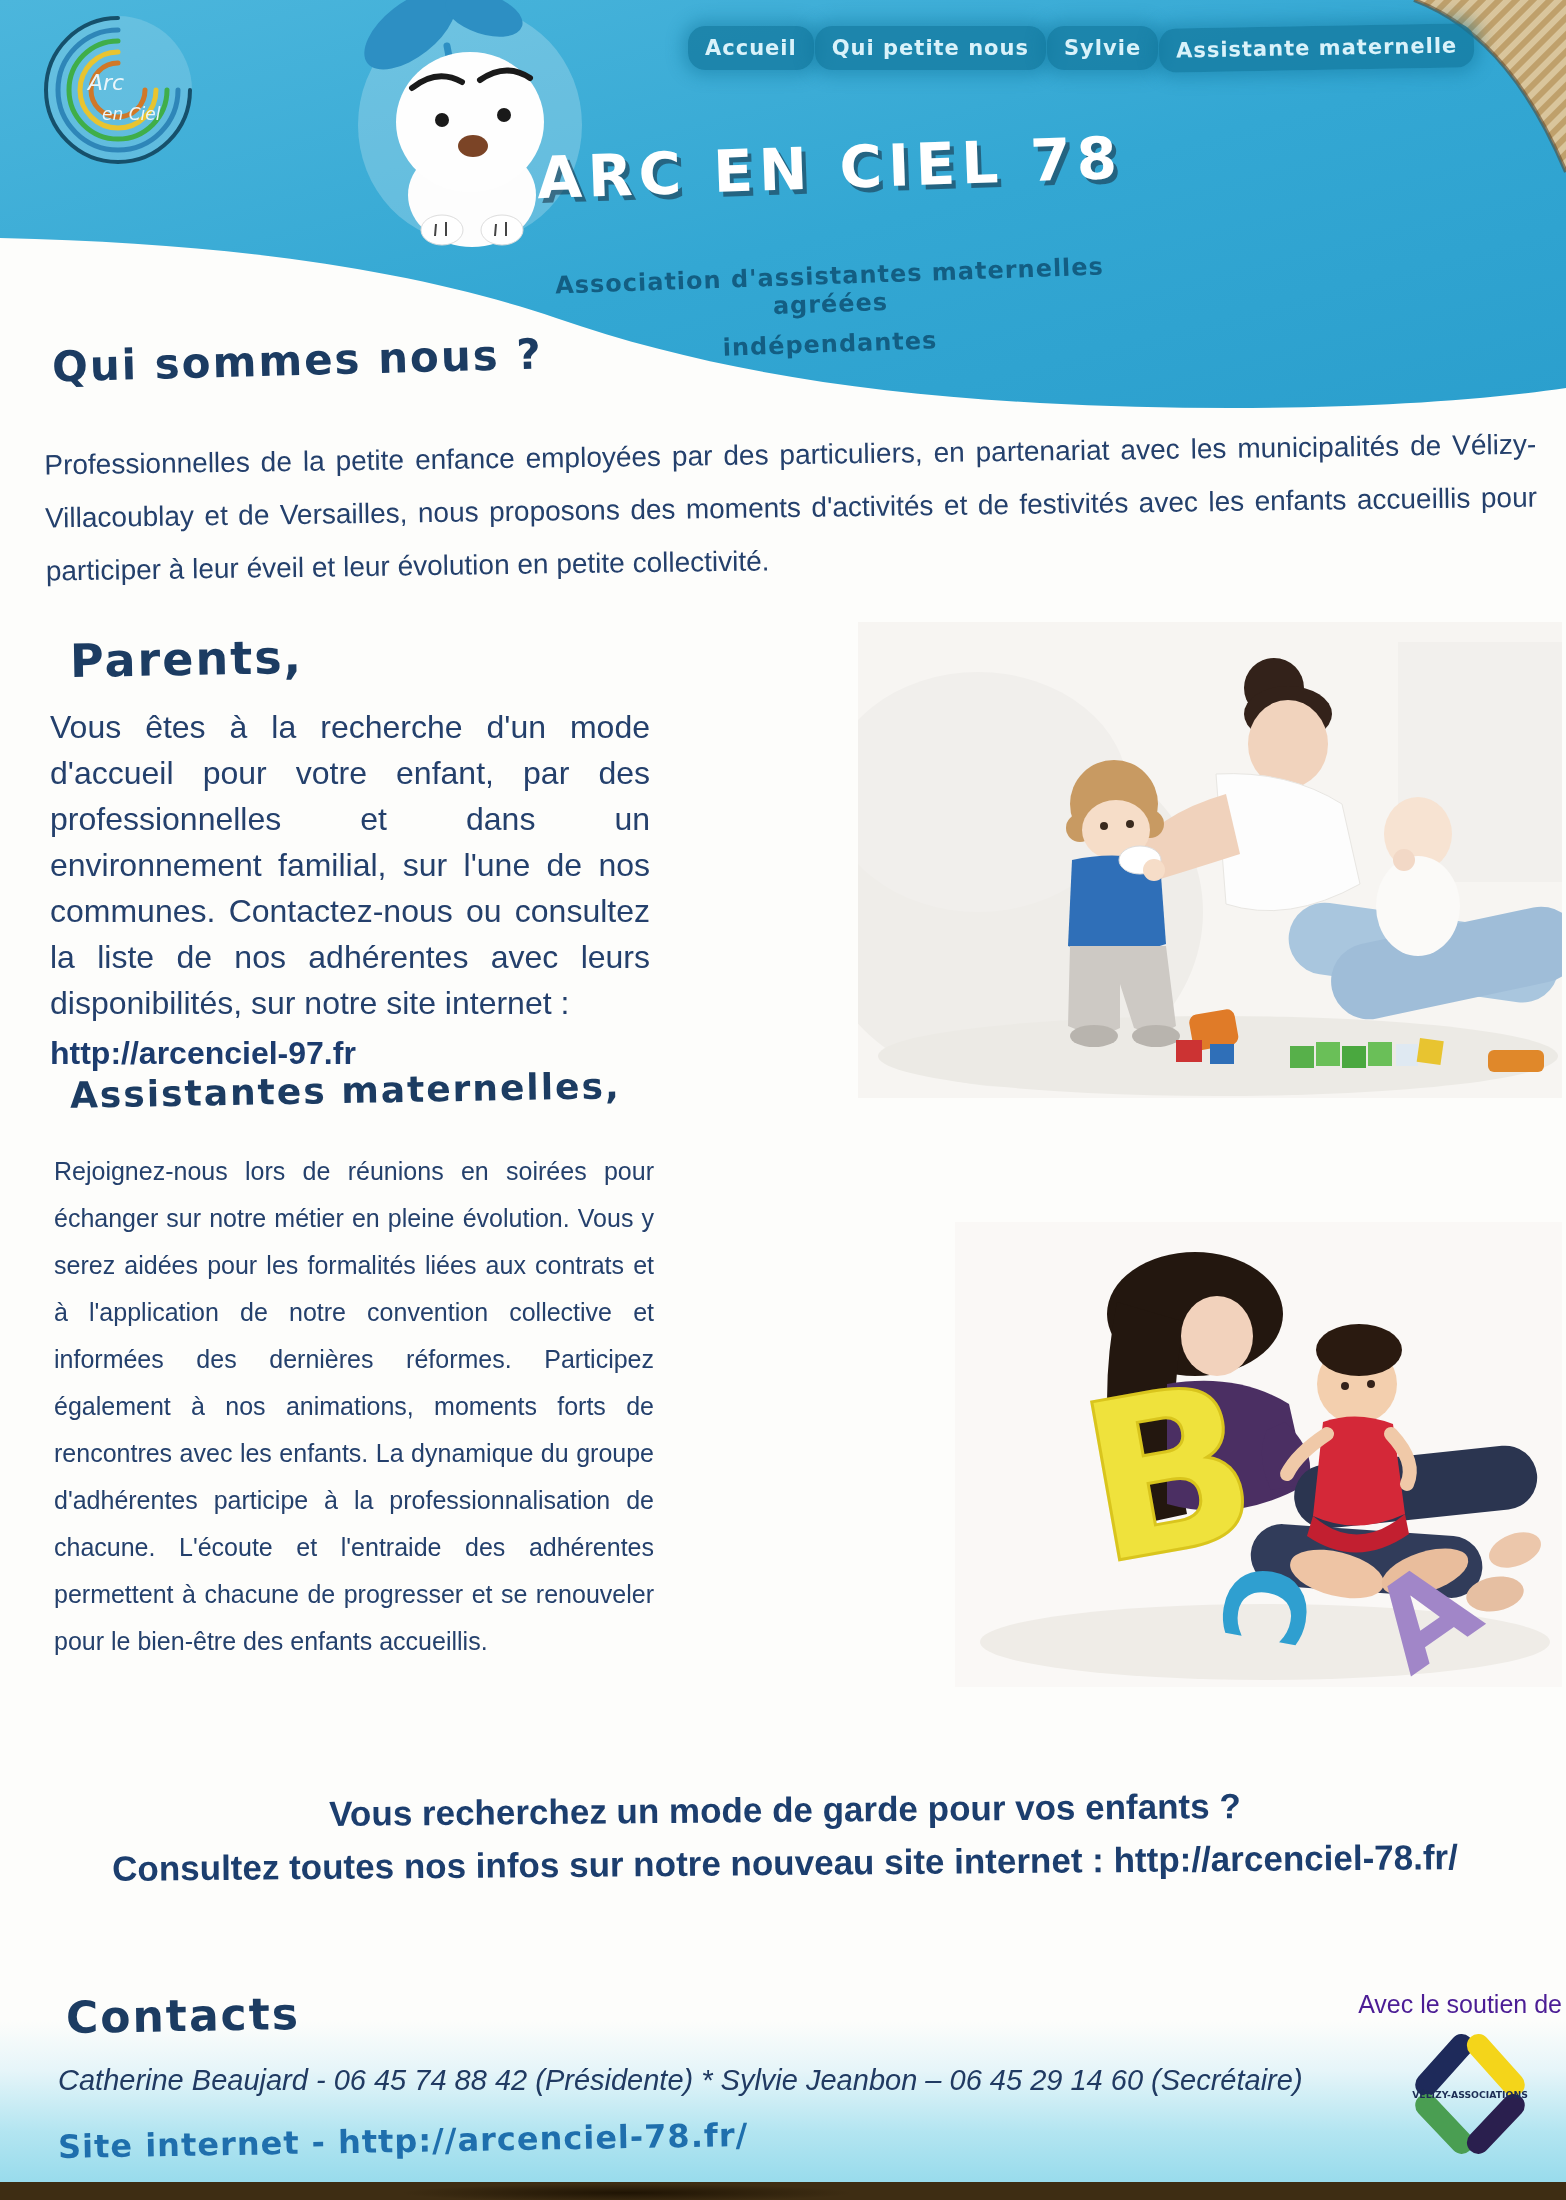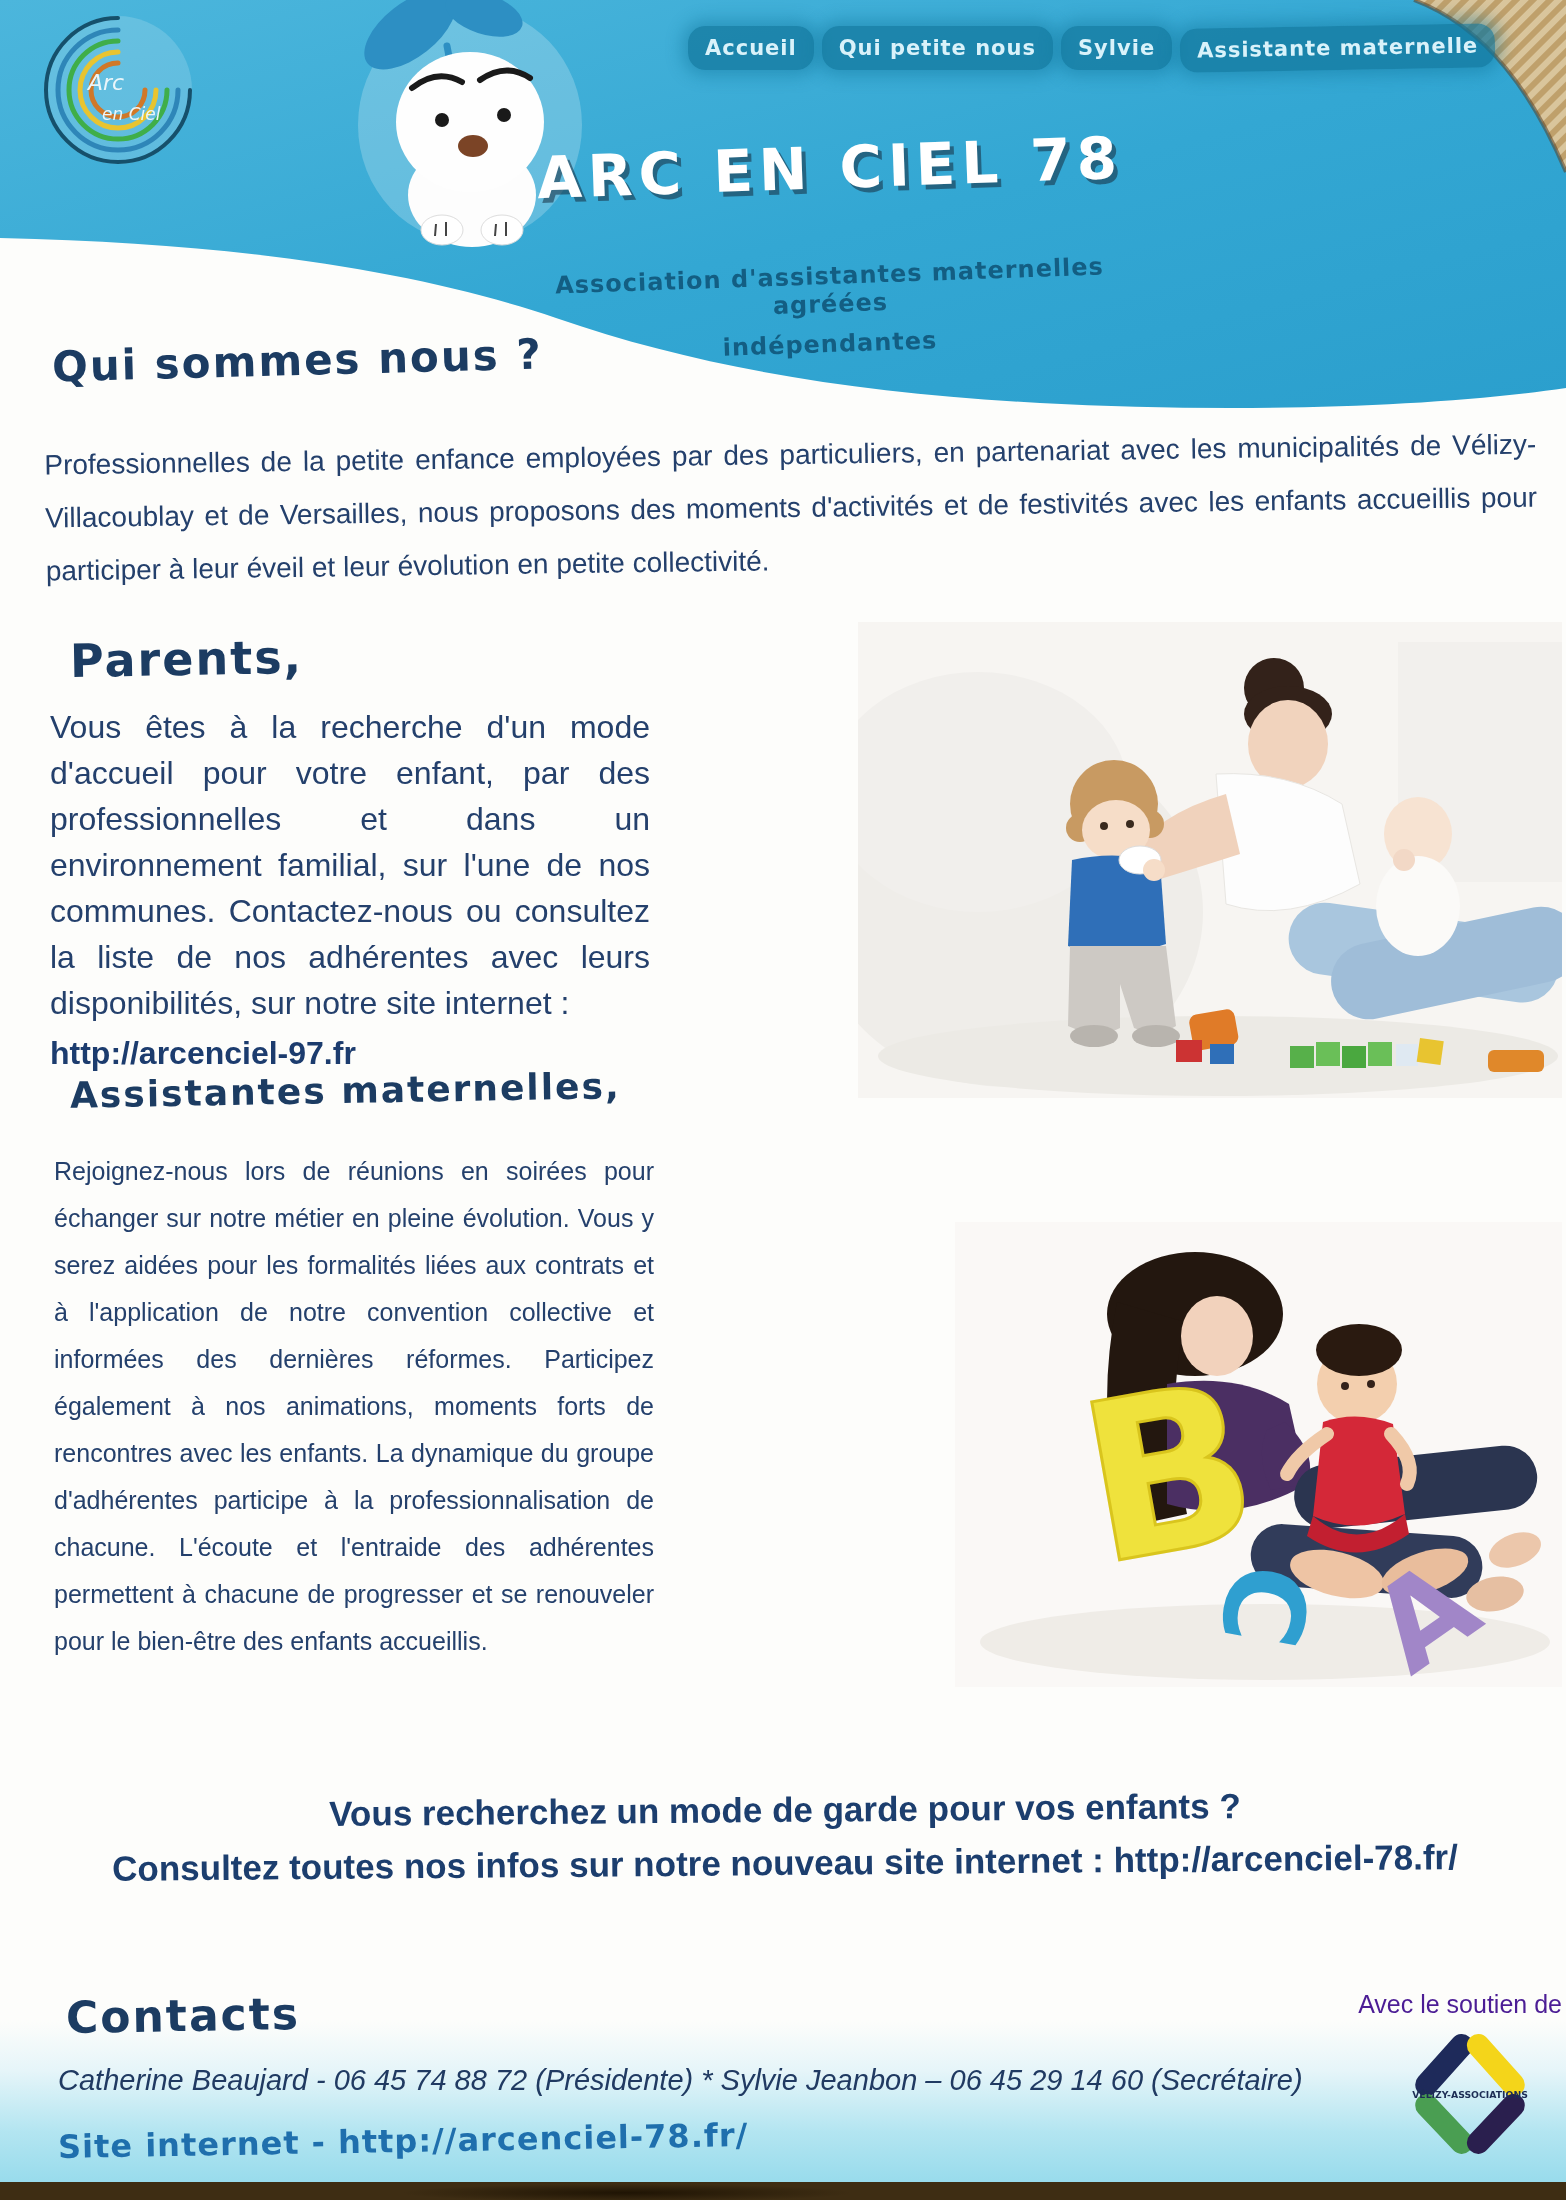--- a/index.html
+++ b/index.html
@@ -5,21 +5,21 @@
   html,body{margin:0;padding:0;background:#e8e4da;}
   #page{position:relative;width:1566px;height:2200px;margin:0 auto;background:#fdfdfb;
         overflow:hidden;font-family:"Liberation Sans",sans-serif;}
   svg{display:block;}
   .abs{position:absolute;}
   
   #header-wave{left:0;top:0;width:1566px;height:420px;}
   #corner{left:1376px;top:0;width:190px;height:180px;}
   #logo{left:30px;top:8px;width:180px;height:166px;}
   #mascot{left:352px;top:0;width:230px;height:250px;}
-  #nav{left:688px;top:26px;display:flex;gap:8px;align-items:center;}
+  #nav{left:688px;top:26px;display:flex;gap:1px;align-items:center;}
   .pill{white-space:nowrap;background:rgba(16,118,155,.72);color:#d9f2fa;
         font-family:"DejaVu Sans",sans-serif;font-weight:700;font-size:21px;
         letter-spacing:1px;padding:10px 17px;border-radius:17px;
         box-shadow:0 0 16px 6px rgba(16,118,155,.45);}
   .pill:nth-child(4){transform:rotate(-1deg);}
   .pill:nth-child(5){transform:rotate(8deg) translateY(12px);}
   #main-title{left:520px;top:134px;width:620px;text-align:center;color:#fff;
       font-family:"DejaVu Sans",sans-serif;font-weight:700;font-size:58px;letter-spacing:6px;
       text-shadow:4px 5px 0 rgba(22,44,62,.55);transform:rotate(-2deg);}
   .subtitle{left:520px;width:620px;text-align:center;color:#135e83;
@@ -227,17 +227,17 @@
   <div id="support-label" class="abs">Avec le soutien de</div>
 
   <svg id="support-logo" class="abs" viewBox="0 0 120 120">
     <line x1="18" y1="50" x2="52" y2="12" stroke="#1e2a5a" stroke-width="22" stroke-linecap="round"></line>
     <line x1="68" y1="12" x2="102" y2="50" stroke="#f4d51a" stroke-width="22" stroke-linecap="round"></line>
     <line x1="18" y1="70" x2="52" y2="106" stroke="#4a9e52" stroke-width="22" stroke-linecap="round"></line>
     <line x1="68" y1="106" x2="102" y2="70" stroke="#2a1f4e" stroke-width="22" stroke-linecap="round"></line>
     <text x="60" y="63" text-anchor="middle" font-family="DejaVu Sans, sans-serif" font-size="9" font-weight="bold" fill="#1c2c54">VÉLIZY-ASSOCIATIONS</text>
   </svg>
 
-  <div id="contact-line" class="abs">Catherine Beaujard - 06 45 74 88 72 (Présidente) *  Sylvie Jeanbon – 06 45 29 14 60 (Secrétaire)</div>
+  <div id="contact-line" class="abs">Catherine Beaujard - 06 45 74 88 42 (Présidente) *  Sylvie Jeanbon – 06 45 29 14 60 (Secrétaire)</div>
   <div id="site-line" class="abs">Site internet - http://arcenciel-78.fr/</div>
   <div id="bottom-strip" class="abs"></div>
 
 </div>
 
 </body></html>

